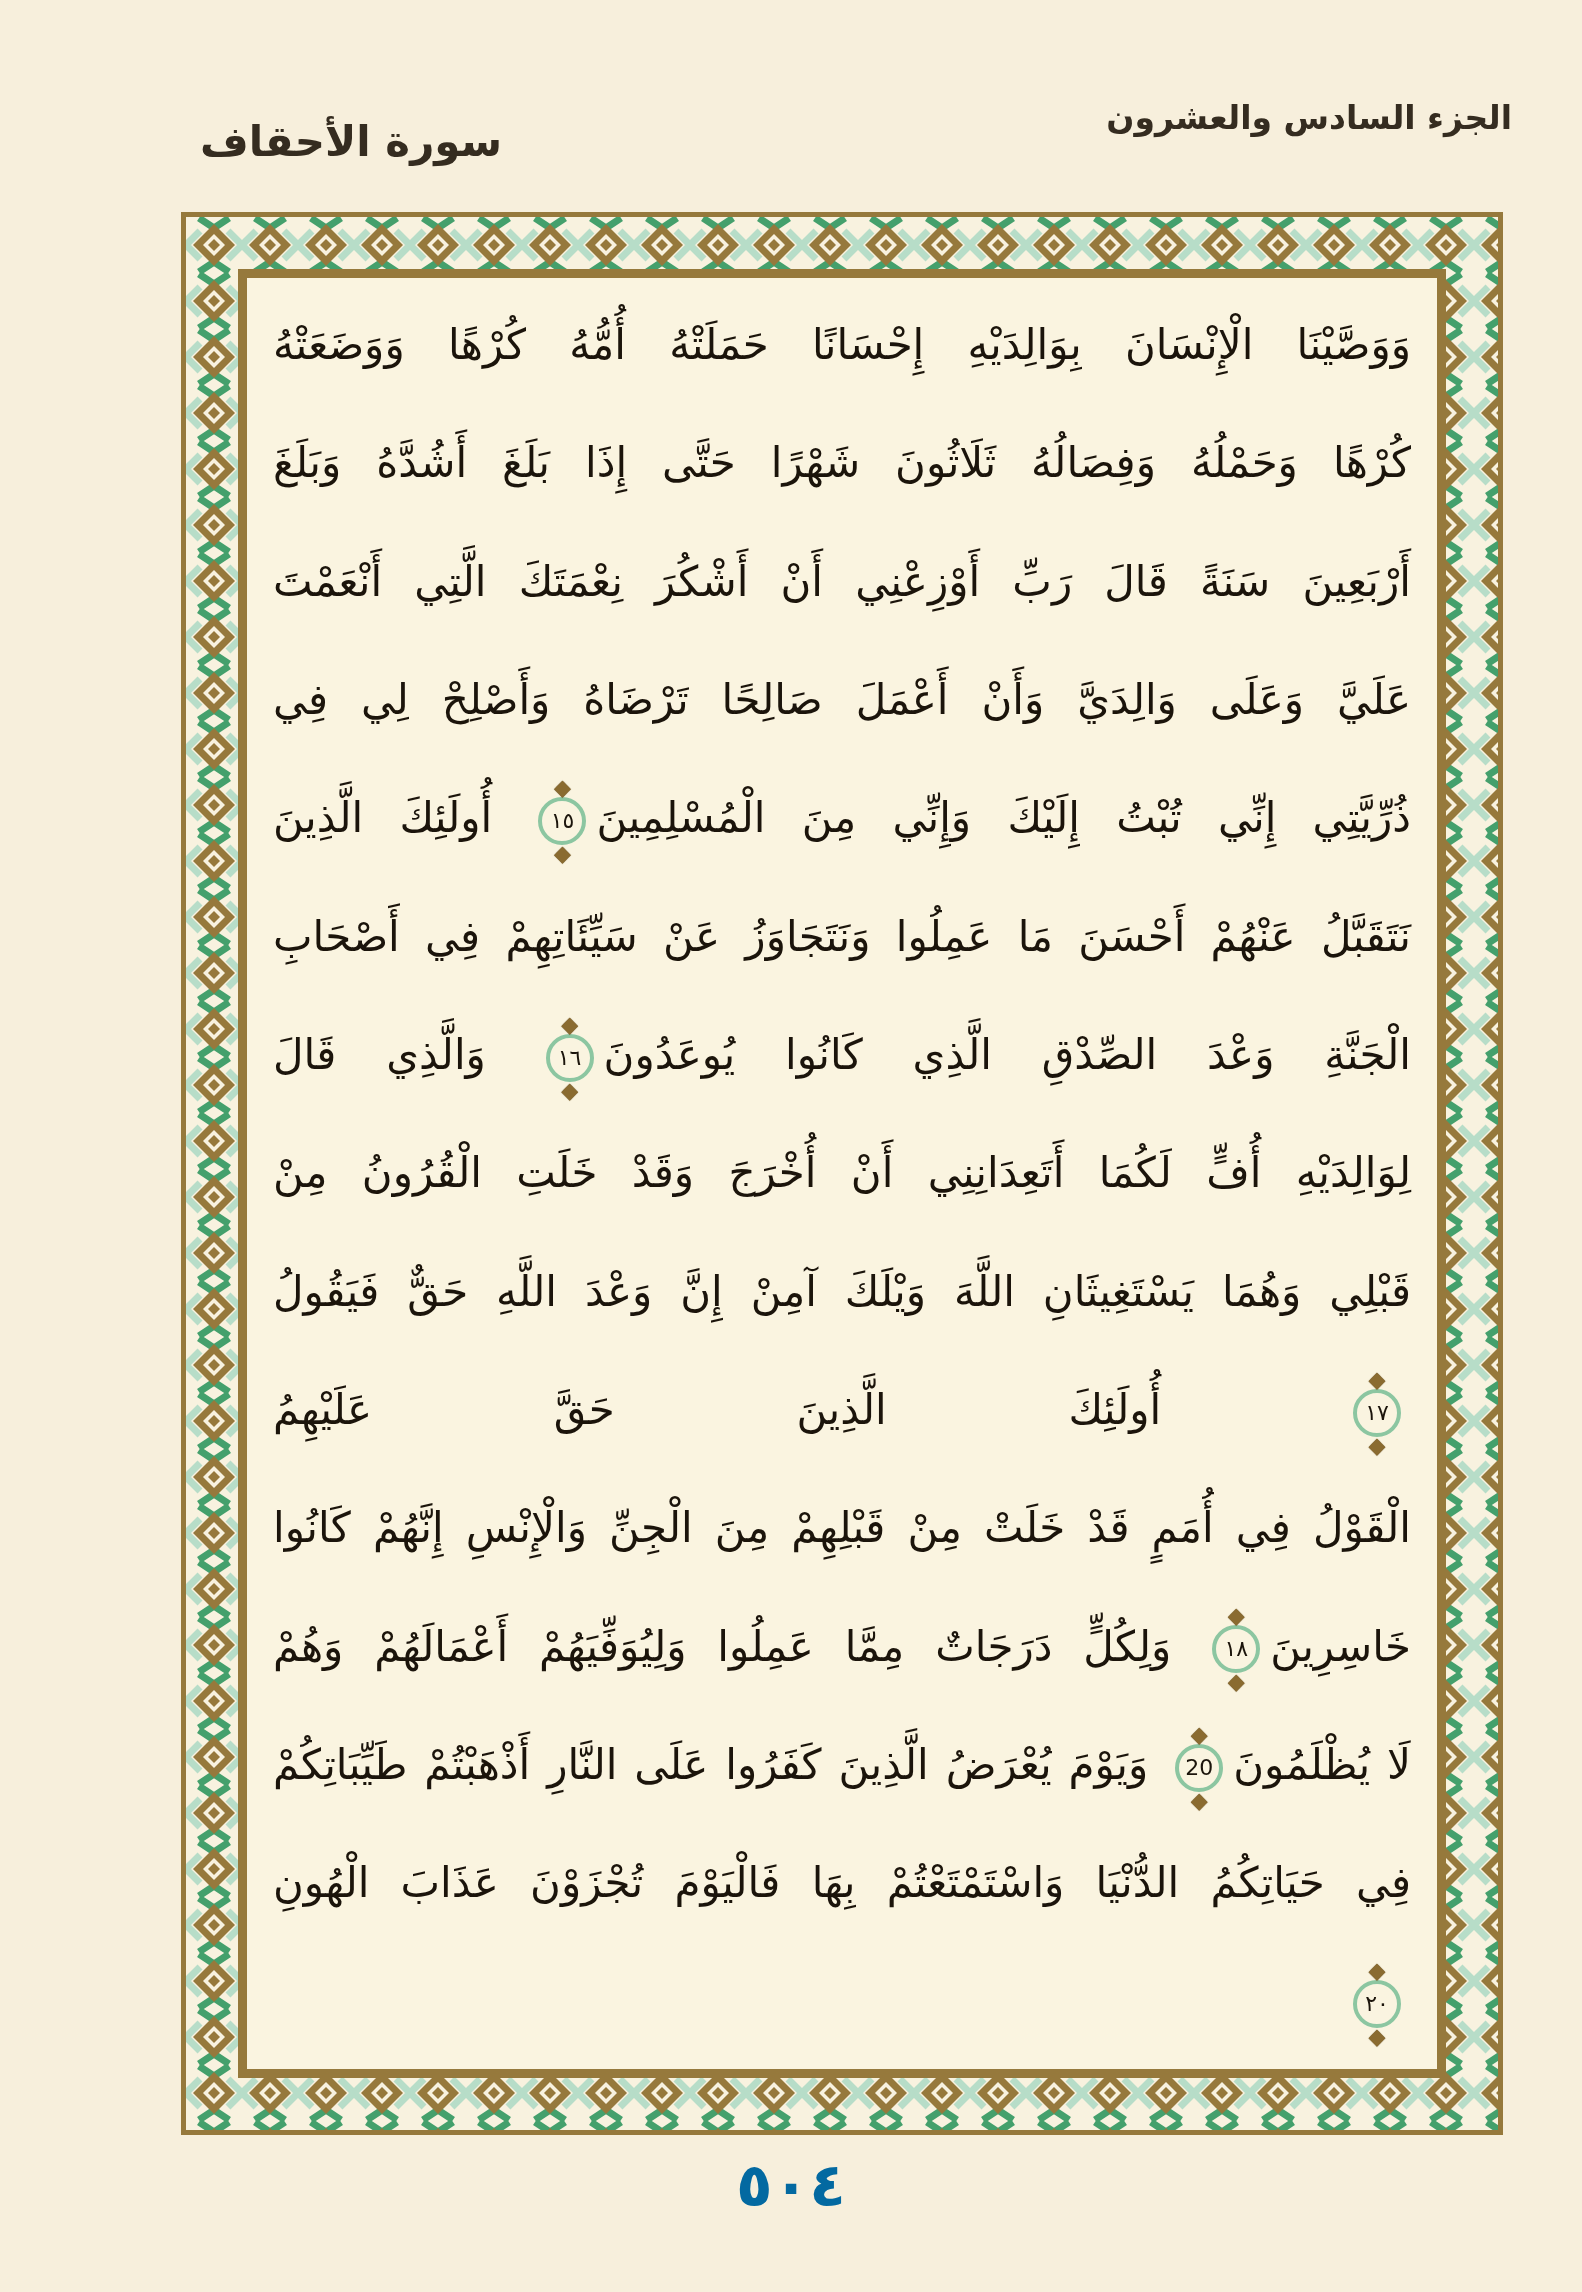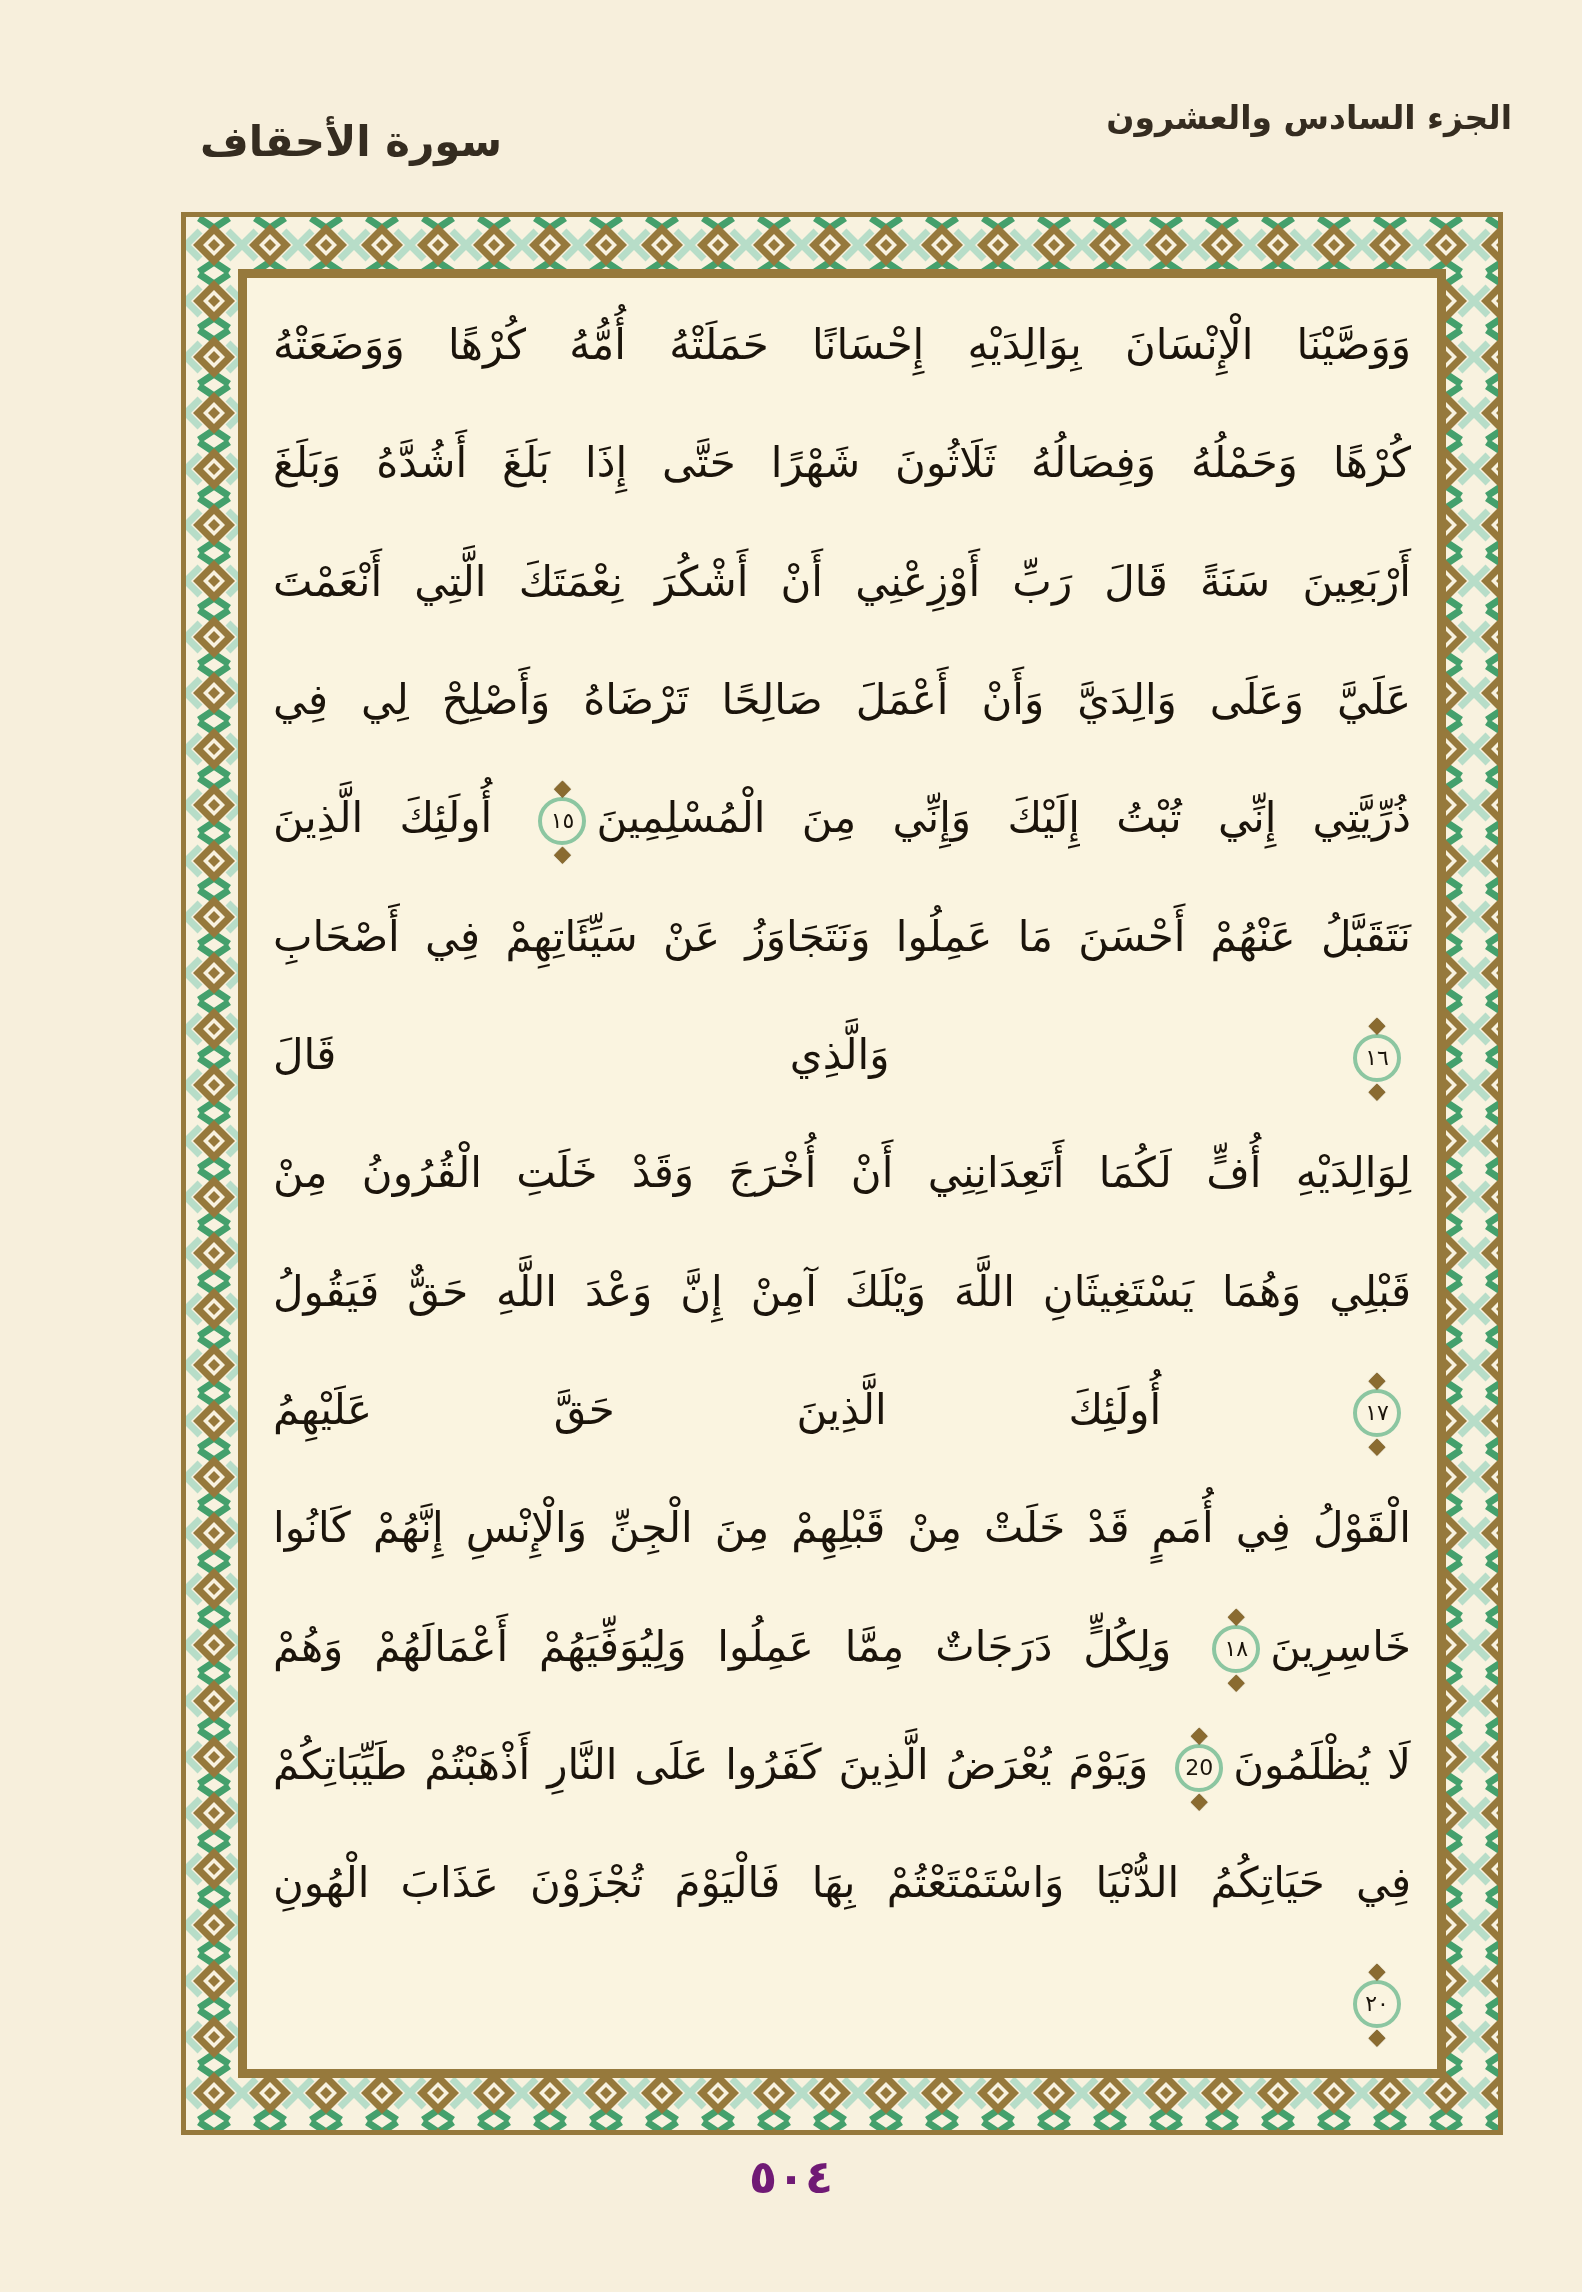--- a/index.html
+++ b/index.html
@@ -110,23 +110,23 @@
     text-align-last: center;
   }
   
   .pageno {
     position: absolute;
     top: 2150px;
     left: 0;
     width: 100%;
     text-align: center;
     text-align-last: center;
-    font-size: 46px;
+    font-size: 60px;
     font-weight: 700;
-    color: #701a75;
+    color: #0369a1;
   }
 </style>
 </head>
 <body>
 
 <div class="page">
 
   <div class="hdr hdr-right">الجزء السادس والعشرون</div>
 
   <div class="hdr hdr-left">سورة الأحقاف</div>
@@ -152,21 +152,21 @@
     </svg>
 
     <div class="inner">
       <div class="text-block">
           <div class="qline"><span class="qtxt">وَوَصَّيْنَا الْإِنْسَانَ بِوَالِدَيْهِ إِحْسَانًا حَمَلَتْهُ أُمُّهُ كُرْهًا وَوَضَعَتْهُ</span></div>
           <div class="qline"><span class="qtxt">كُرْهًا وَحَمْلُهُ وَفِصَالُهُ ثَلَاثُونَ شَهْرًا حَتَّى إِذَا بَلَغَ أَشُدَّهُ وَبَلَغَ</span></div>
           <div class="qline"><span class="qtxt">أَرْبَعِينَ سَنَةً قَالَ رَبِّ أَوْزِعْنِي أَنْ أَشْكُرَ نِعْمَتَكَ الَّتِي أَنْعَمْتَ</span></div>
           <div class="qline"><span class="qtxt">عَلَيَّ وَعَلَى وَالِدَيَّ وَأَنْ أَعْمَلَ صَالِحًا تَرْضَاهُ وَأَصْلِحْ لِي فِي</span></div>
           <div class="qline"><span class="qtxt">ذُرِّيَّتِي إِنِّي تُبْتُ إِلَيْكَ وَإِنِّي مِنَ الْمُسْلِمِينَ</span><span class="vmark"><span class="vnum">١٥</span></span><span class="qtxt"> أُولَئِكَ الَّذِينَ</span></div>
           <div class="qline"><span class="qtxt">نَتَقَبَّلُ عَنْهُمْ أَحْسَنَ مَا عَمِلُوا وَنَتَجَاوَزُ عَنْ سَيِّئَاتِهِمْ فِي أَصْحَابِ</span></div>
-          <div class="qline"><span class="vmark"><span class="vnum">١٦</span></span><span class="qtxt"> وَالَّذِي قَالَ</span></div>
+          <div class="qline"><span class="qtxt">الْجَنَّةِ وَعْدَ الصِّدْقِ الَّذِي كَانُوا يُوعَدُونَ</span><span class="vmark"><span class="vnum">١٦</span></span><span class="qtxt"> وَالَّذِي قَالَ</span></div>
           <div class="qline"><span class="qtxt">لِوَالِدَيْهِ أُفٍّ لَكُمَا أَتَعِدَانِنِي أَنْ أُخْرَجَ وَقَدْ خَلَتِ الْقُرُونُ مِنْ</span></div>
           <div class="qline"><span class="qtxt">قَبْلِي وَهُمَا يَسْتَغِيثَانِ اللَّهَ وَيْلَكَ آمِنْ إِنَّ وَعْدَ اللَّهِ حَقٌّ فَيَقُولُ</span></div>
           <div class="qline"><span class="vmark"><span class="vnum">١٧</span></span><span class="qtxt"> أُولَئِكَ الَّذِينَ حَقَّ عَلَيْهِمُ</span></div>
           <div class="qline"><span class="qtxt">الْقَوْلُ فِي أُمَمٍ قَدْ خَلَتْ مِنْ قَبْلِهِمْ مِنَ الْجِنِّ وَالْإِنْسِ إِنَّهُمْ كَانُوا</span></div>
           <div class="qline"><span class="qtxt">خَاسِرِينَ</span><span class="vmark"><span class="vnum">١٨</span></span><span class="qtxt"> وَلِكُلٍّ دَرَجَاتٌ مِمَّا عَمِلُوا وَلِيُوَفِّيَهُمْ أَعْمَالَهُمْ وَهُمْ</span></div>
           <div class="qline"><span class="qtxt">لَا يُظْلَمُونَ</span><span class="vmark"><span class="vnum">20</span></span><span class="qtxt"> وَيَوْمَ يُعْرَضُ الَّذِينَ كَفَرُوا عَلَى النَّارِ أَذْهَبْتُمْ طَيِّبَاتِكُمْ</span></div>
           <div class="qline"><span class="qtxt">فِي حَيَاتِكُمُ الدُّنْيَا وَاسْتَمْتَعْتُمْ بِهَا فَالْيَوْمَ تُجْزَوْنَ عَذَابَ الْهُونِ</span></div>
           <div class="qline"><span class="vmark"><span class="vnum">٢٠</span></span></div>
         </div>
     </div>

